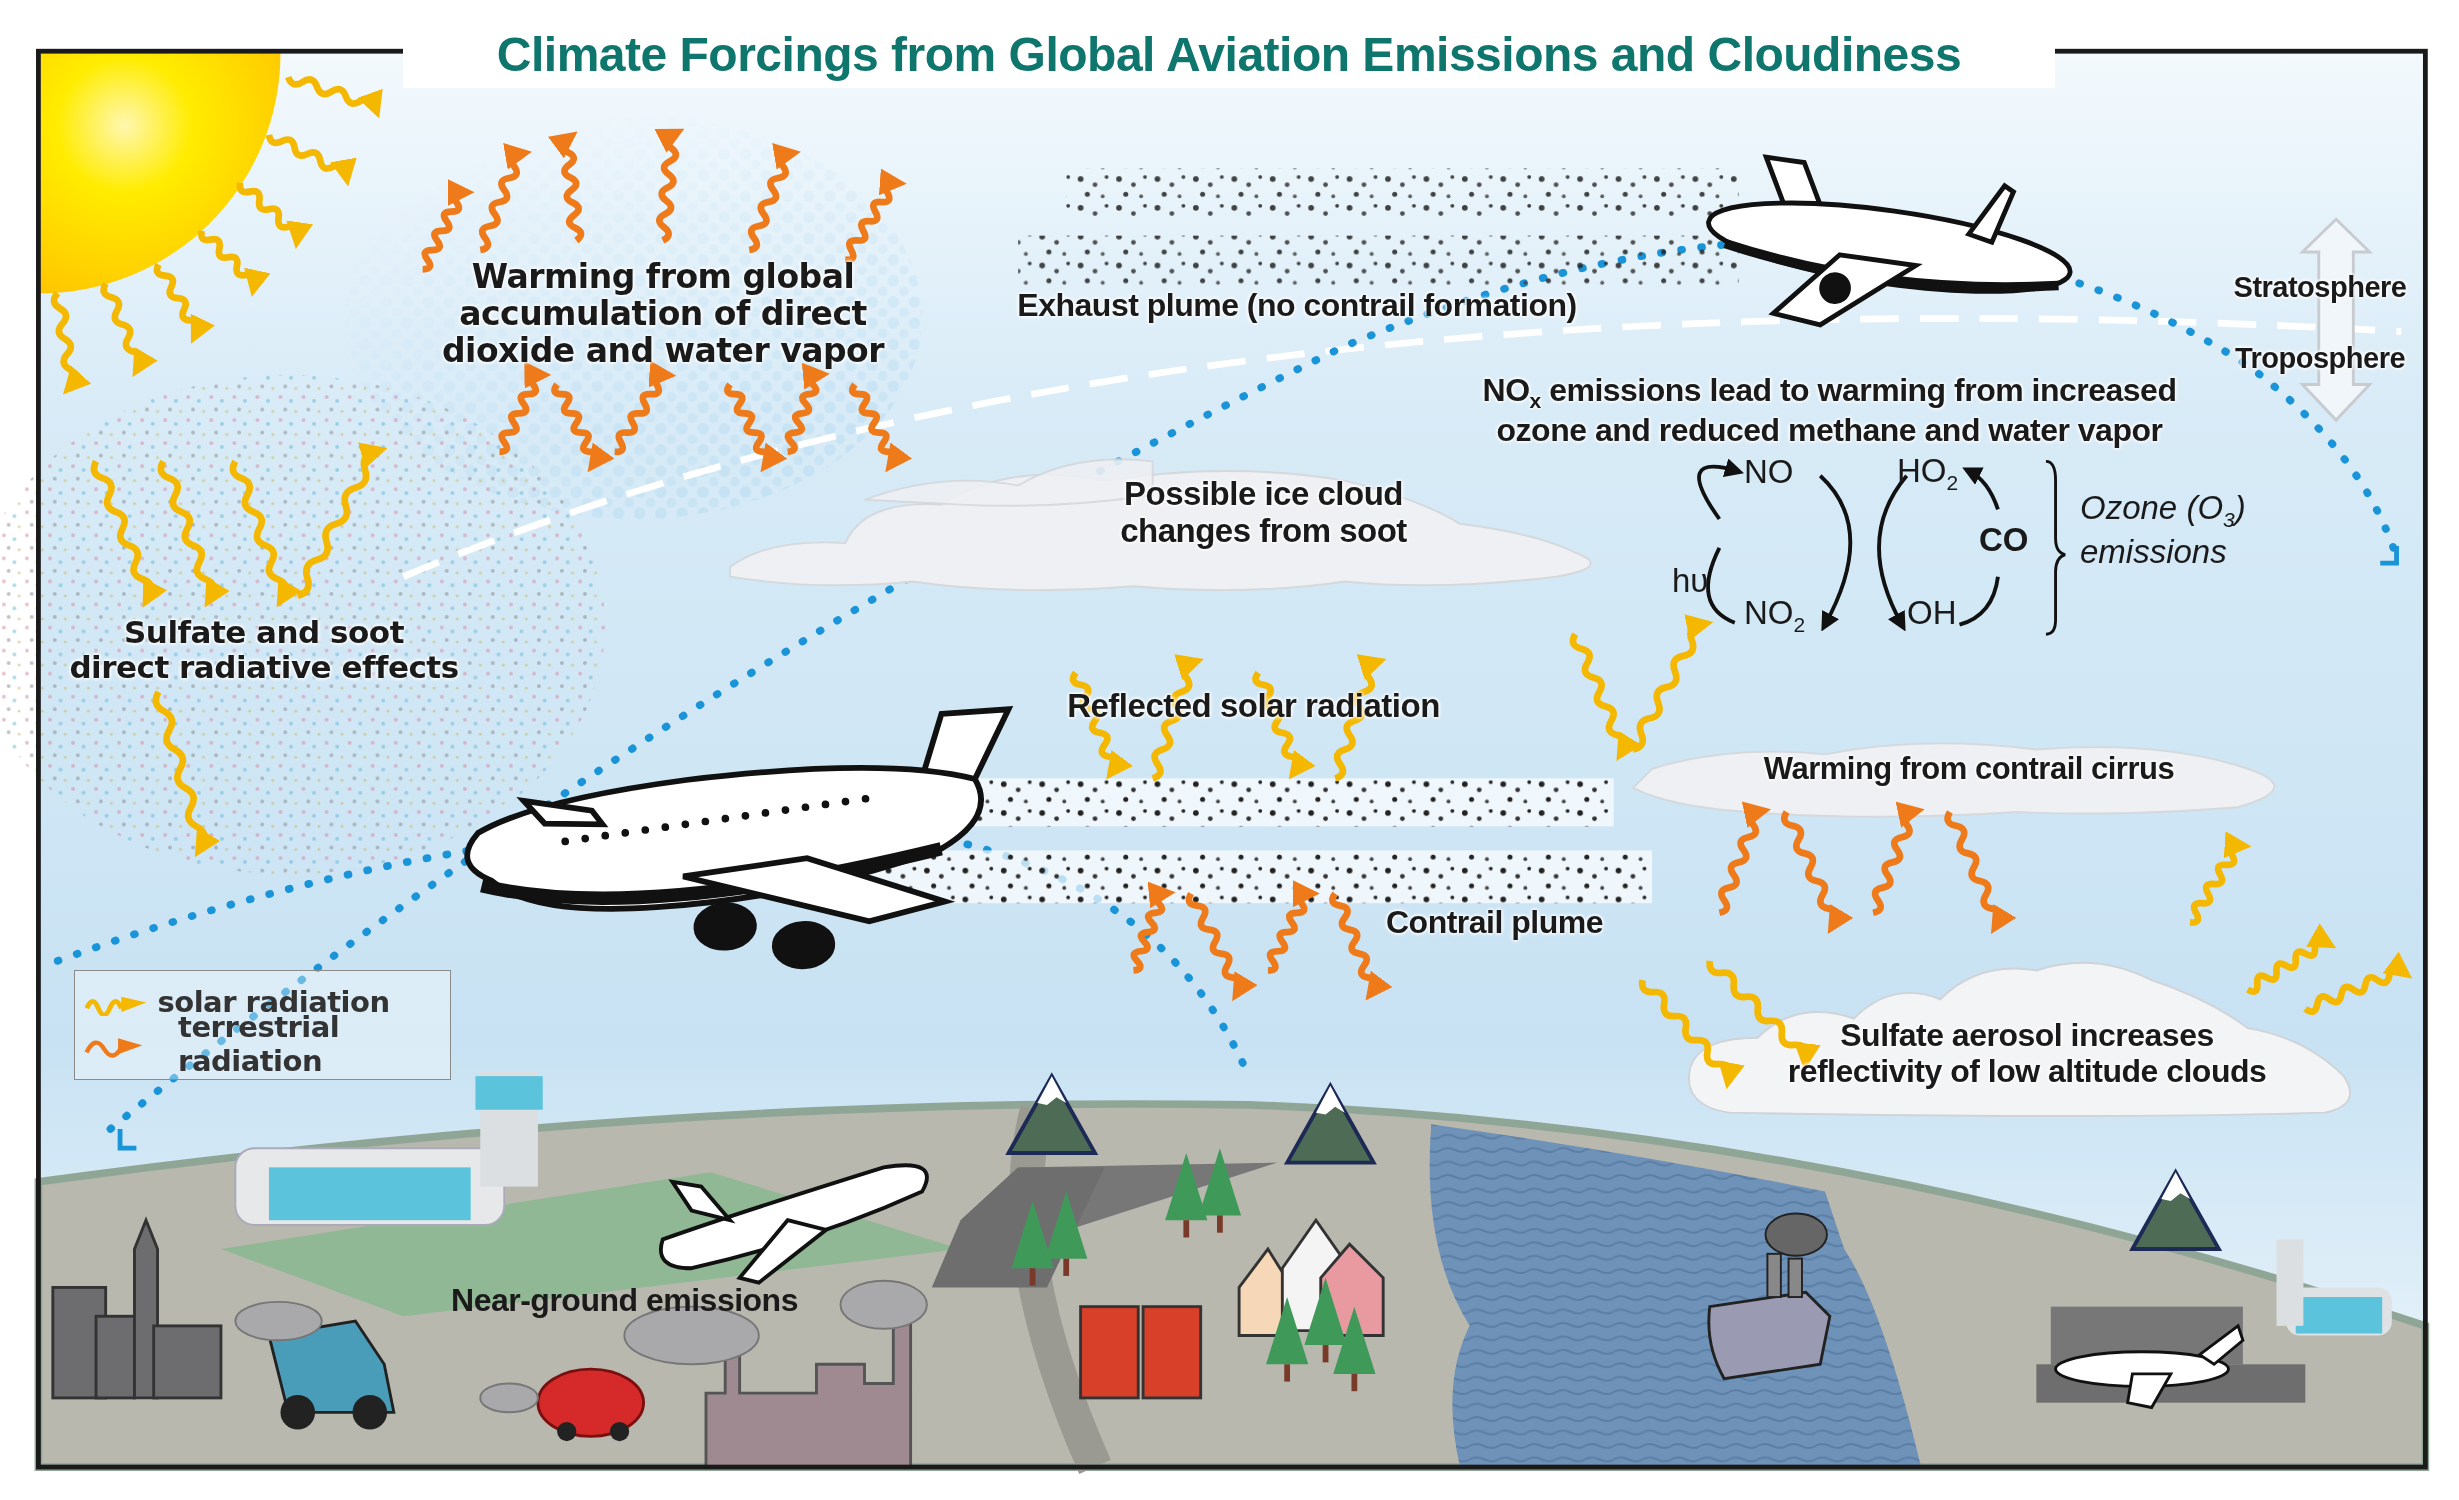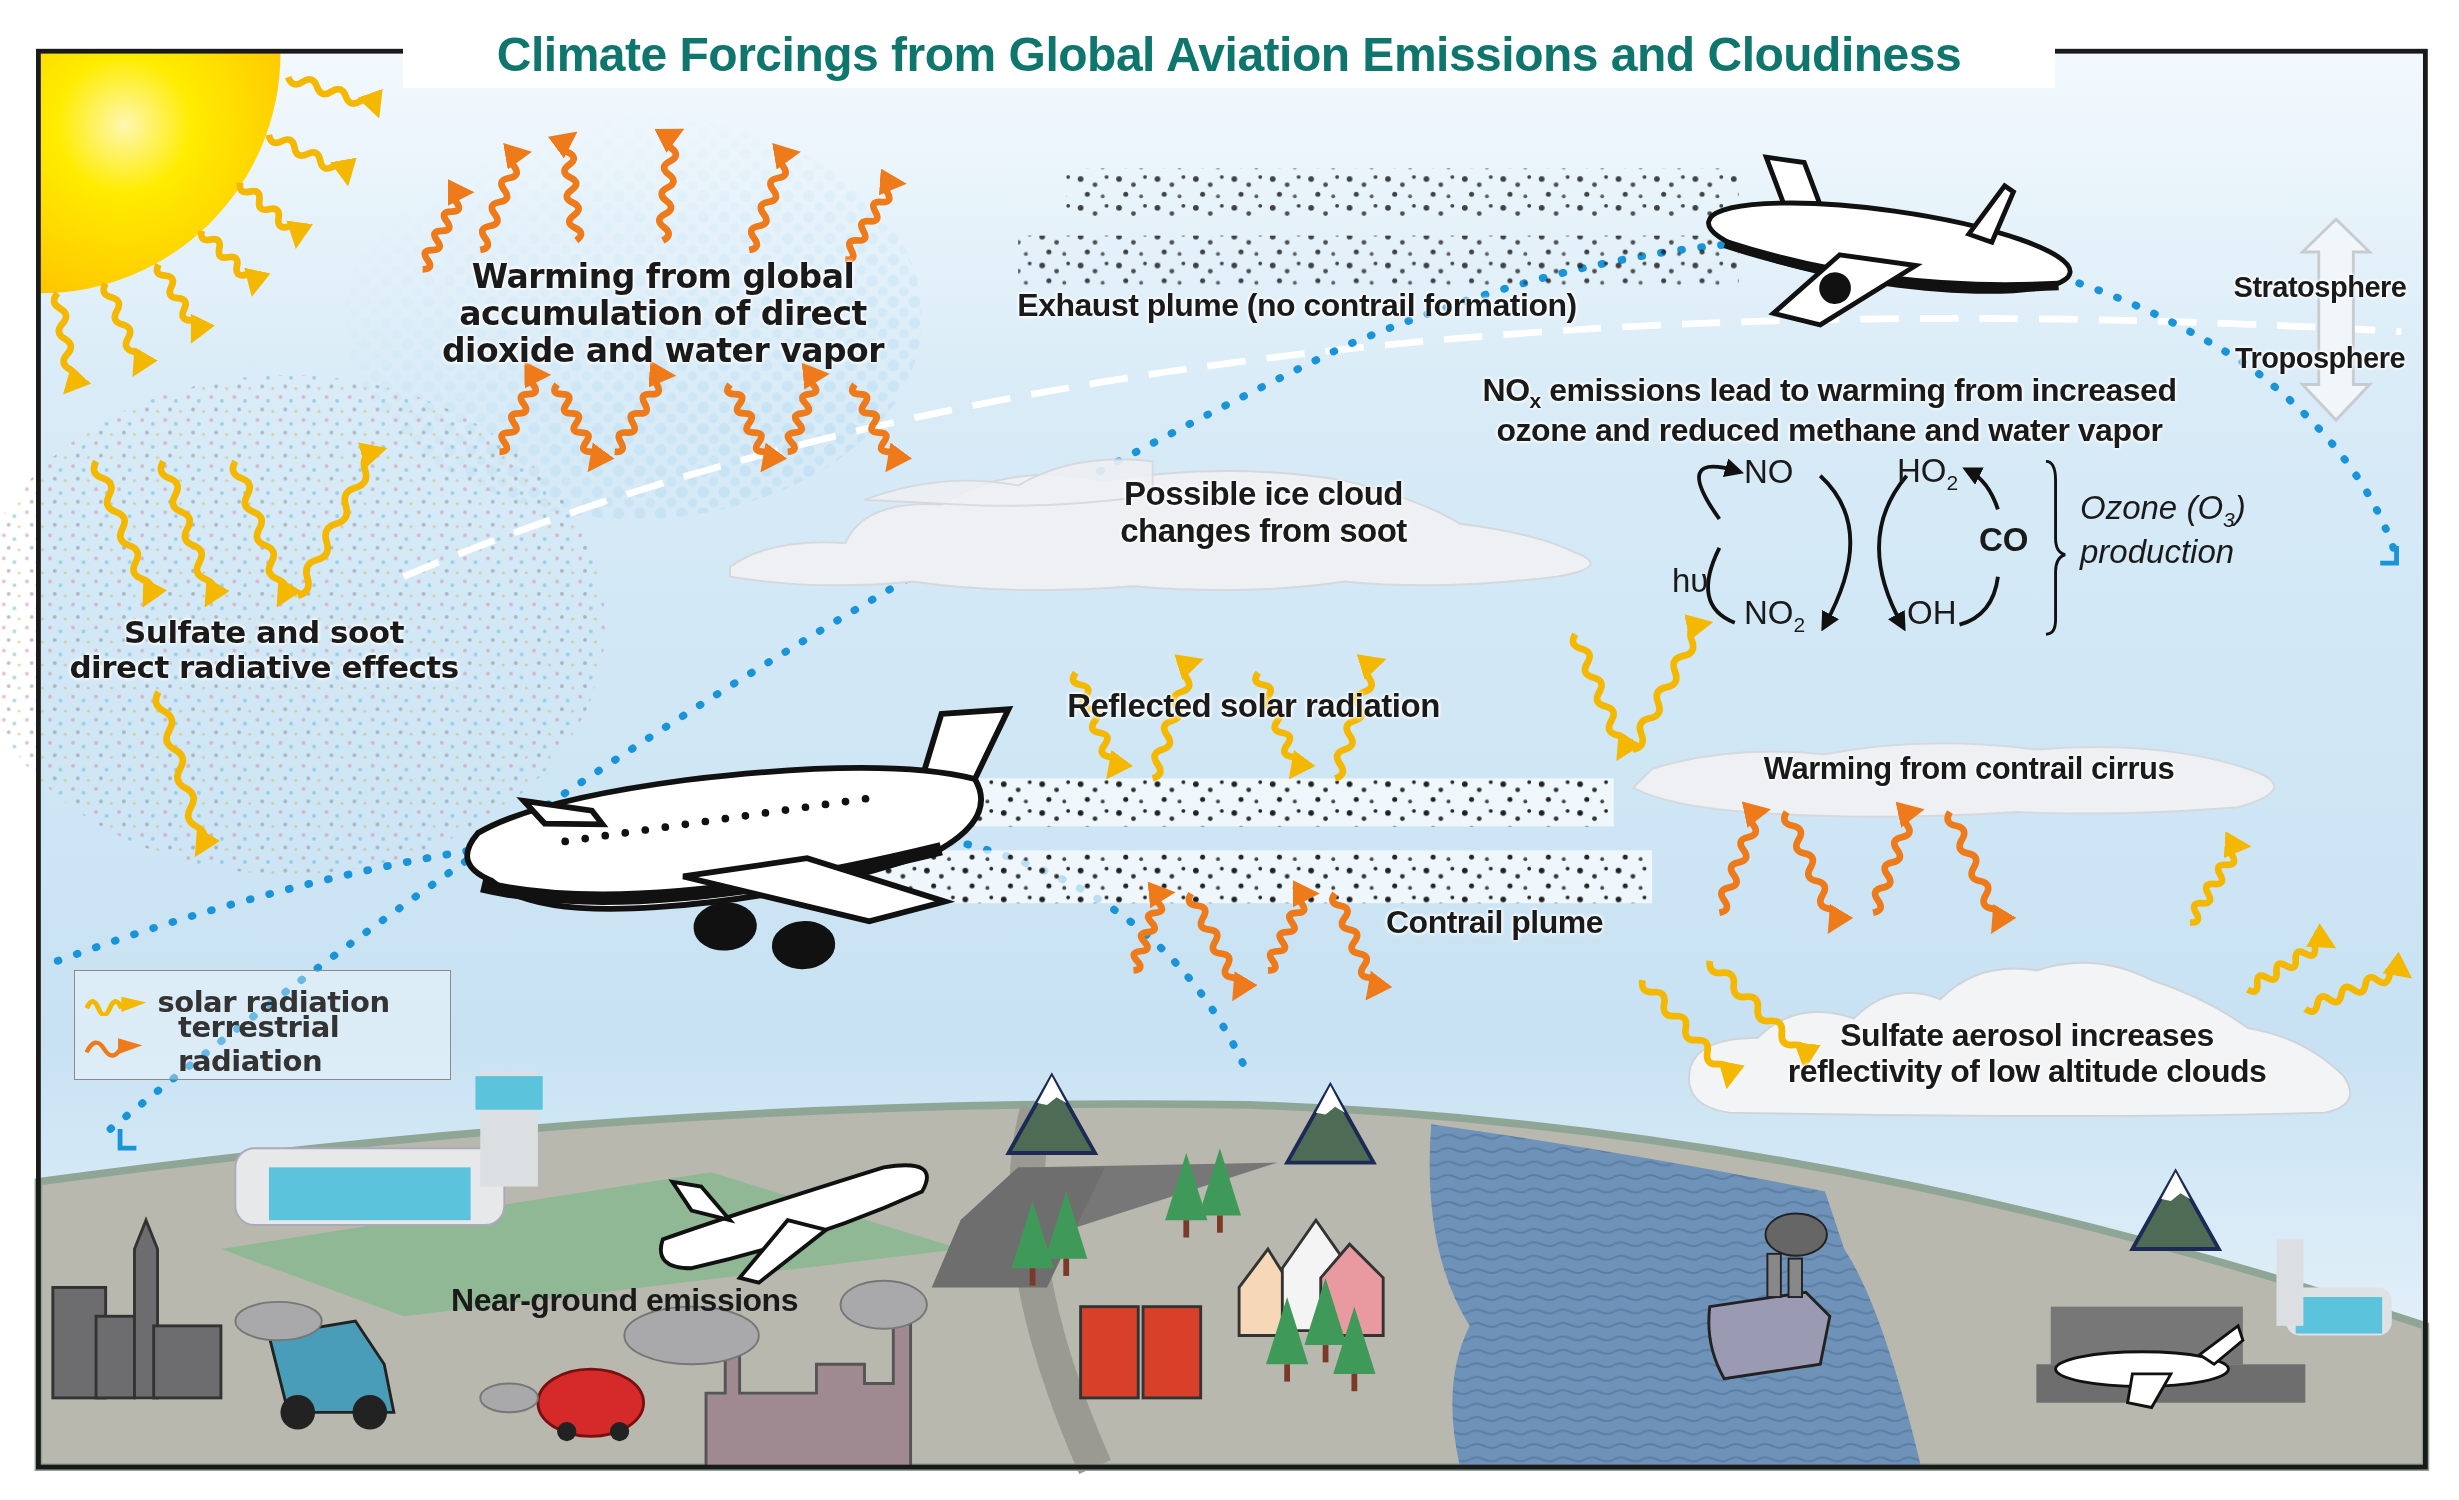--- a/index.html
+++ b/index.html
@@ -380,21 +380,21 @@
   <div class="chem" style="left:1744px; top:453px;">NO</div>
   <div class="chem" style="left:1744px; top:594px;">
     <span>NO</span><sub style="font-size:21px">2</sub>
   </div>
   <div class="chem" style="left:1672px; top:519px;margin-top:43px;">hυ</div>
   <div class="chem" style="left:1897px; top:452px;">HO<sub style="font-size:21px">2</sub></div>
   <div class="chem" style="left:1907px; top:594px;">OH</div>
   <div class="chem" style="left:1979px; top:521px;font-weight:bold;">CO</div>
   <div class="chem" style="left:2080px; top:488px; line-height:1.2;font-style:italic;">
     <div>Ozone (O<sub style="font-size:21px">3</sub>)</div>
-    <div>production</div>
+    <div>emissions</div>
   </div>
 
   
   <div class="legend">
     <div class="row" style="top:11.5px;">
       <svg width="69" height="29" viewBox="0 0 72 30">
         <path d="M4 22 Q10 8 16 22 T28 22 T40 22" stroke="#f5b800" stroke-width="5" fill="none"></path>
         <path d="M40 10 L66 16 L40 26 Z" fill="#f5b800"></path>
       </svg>
       <span class="txt">solar radiation</span>

